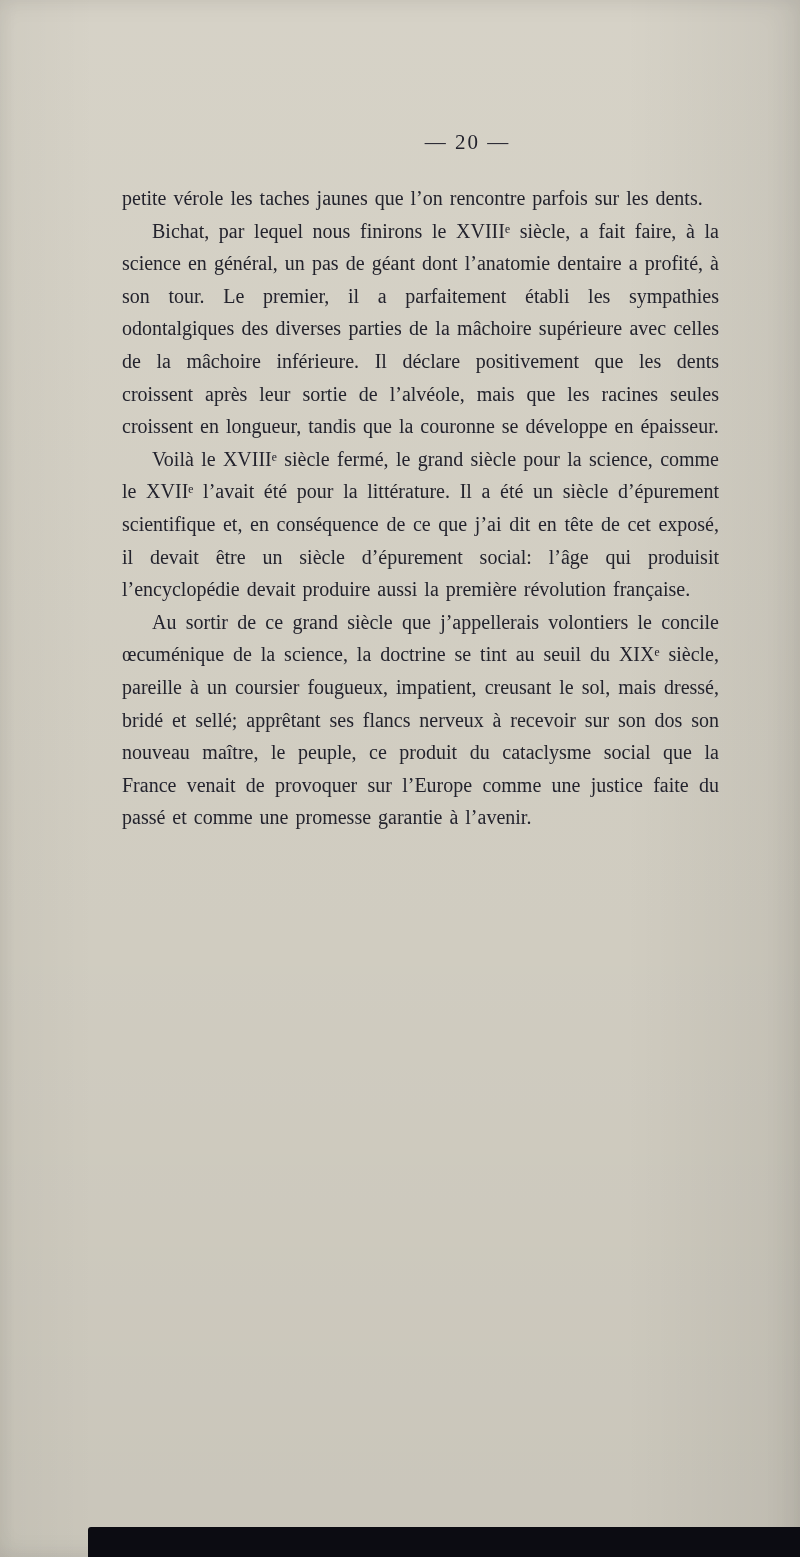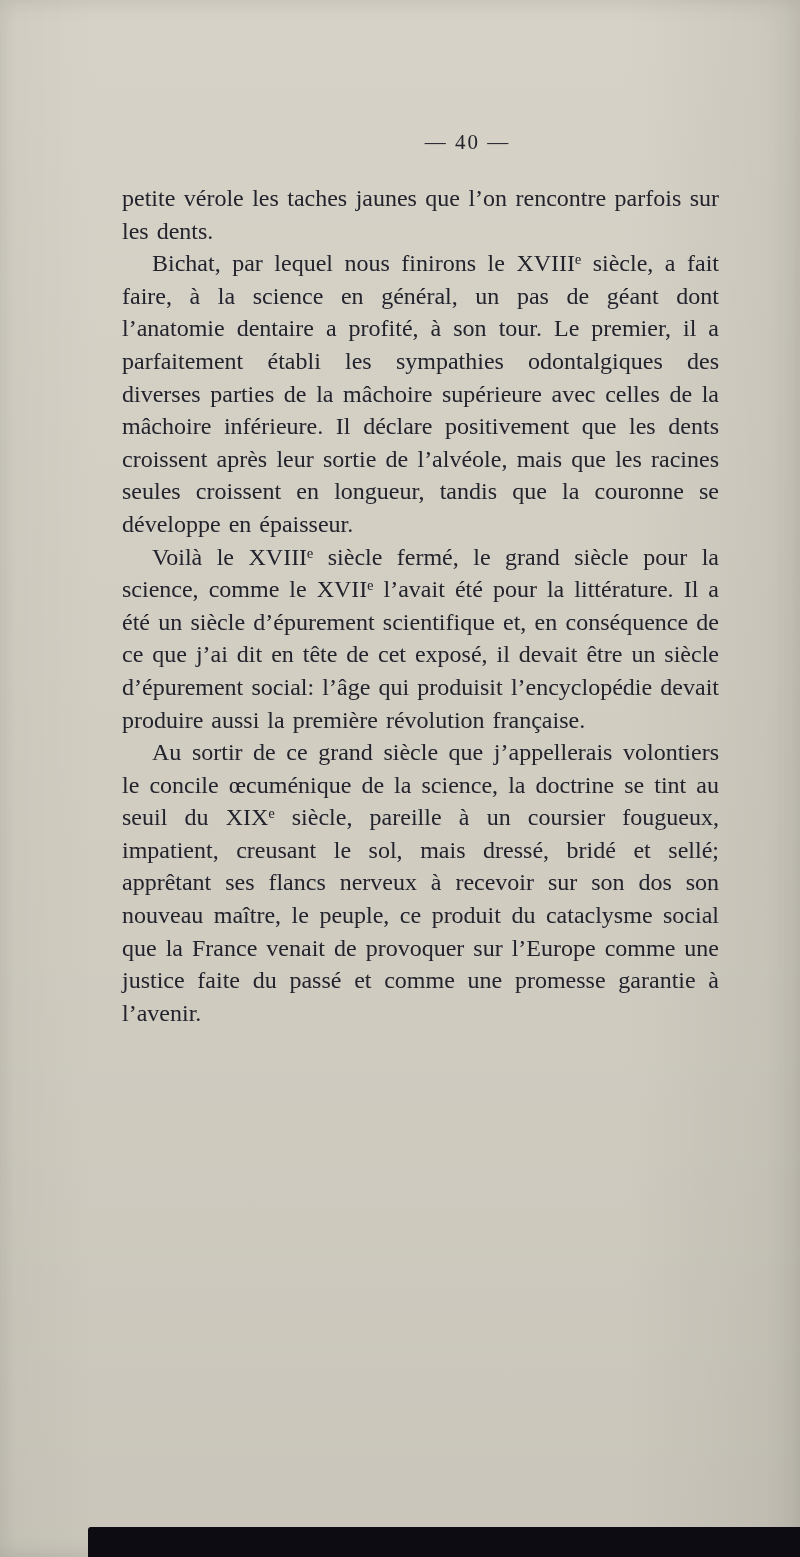--- a/index.html
+++ b/index.html
@@ -32,21 +32,21 @@
     text-indent: 135px;
     font-size: 21px;
     letter-spacing: 2px;
     color: var(--ink, #23232d);
   }
   .text-block {
     position: absolute;
     top: 182px;
     left: 122px;
     width: 597px;
-    font-size: 24px;
+    font-size: 20px;
     line-height: 32.6px;
     text-align: justify;
     word-spacing: 2px;
     color: var(--ink, #23232d);
   }
   .text-block p {
     margin: 0;
     padding: 0;
     text-indent: 30px;
   }
@@ -60,21 +60,21 @@
     bottom: 0;
     height: 30px;
     background: #0c0c12;
     border-radius: 3px 0 0 0;
   }
 </style>
 </head>
 <body>
 
 <div class="scan-page">
-  <div class="page-number">— 40 —</div>
+  <div class="page-number">— 20 —</div>
 
   <div class="text-block">
     <p class="no-indent">petite vérole les taches jaunes que l’on rencontre parfois sur les dents.</p>
     <p>Bichat, par lequel nous finirons le XVIIIᵉ siècle, a fait faire, à la science en général, un pas de géant dont l’anatomie dentaire a profité, à son tour. Le premier, il a parfaitement établi les sympathies odontalgiques des diverses parties de la mâchoire supérieure avec celles de la mâchoire inférieure. Il déclare positivement que les dents croissent après leur sortie de l’alvéole, mais que les racines seules croissent en longueur, tandis que la couronne se développe en épaisseur.</p>
     <p>Voilà le XVIIIᵉ siècle fermé, le grand siècle pour la science, comme le XVIIᵉ l’avait été pour la littérature. Il a été un siècle d’épurement scientifique et, en conséquence de ce que j’ai dit en tête de cet exposé, il devait être un siècle d’épurement social: l’âge qui produisit l’encyclopédie devait produire aussi la première révolution française.</p>
     <p>Au sortir de ce grand siècle que j’appellerais volontiers le concile œcuménique de la science, la doctrine se tint au seuil du XIXᵉ siècle, pareille à un coursier fougueux, impatient, creusant le sol, mais dressé, bridé et sellé; apprêtant ses flancs nerveux à recevoir sur son dos son nouveau maître, le peuple, ce produit du cataclysme social que la France venait de provoquer sur l’Europe comme une justice faite du passé et comme une promesse garantie à l’avenir.</p>
   </div>
 
   <div class="scan-edge-bottom"></div>
 </div>

